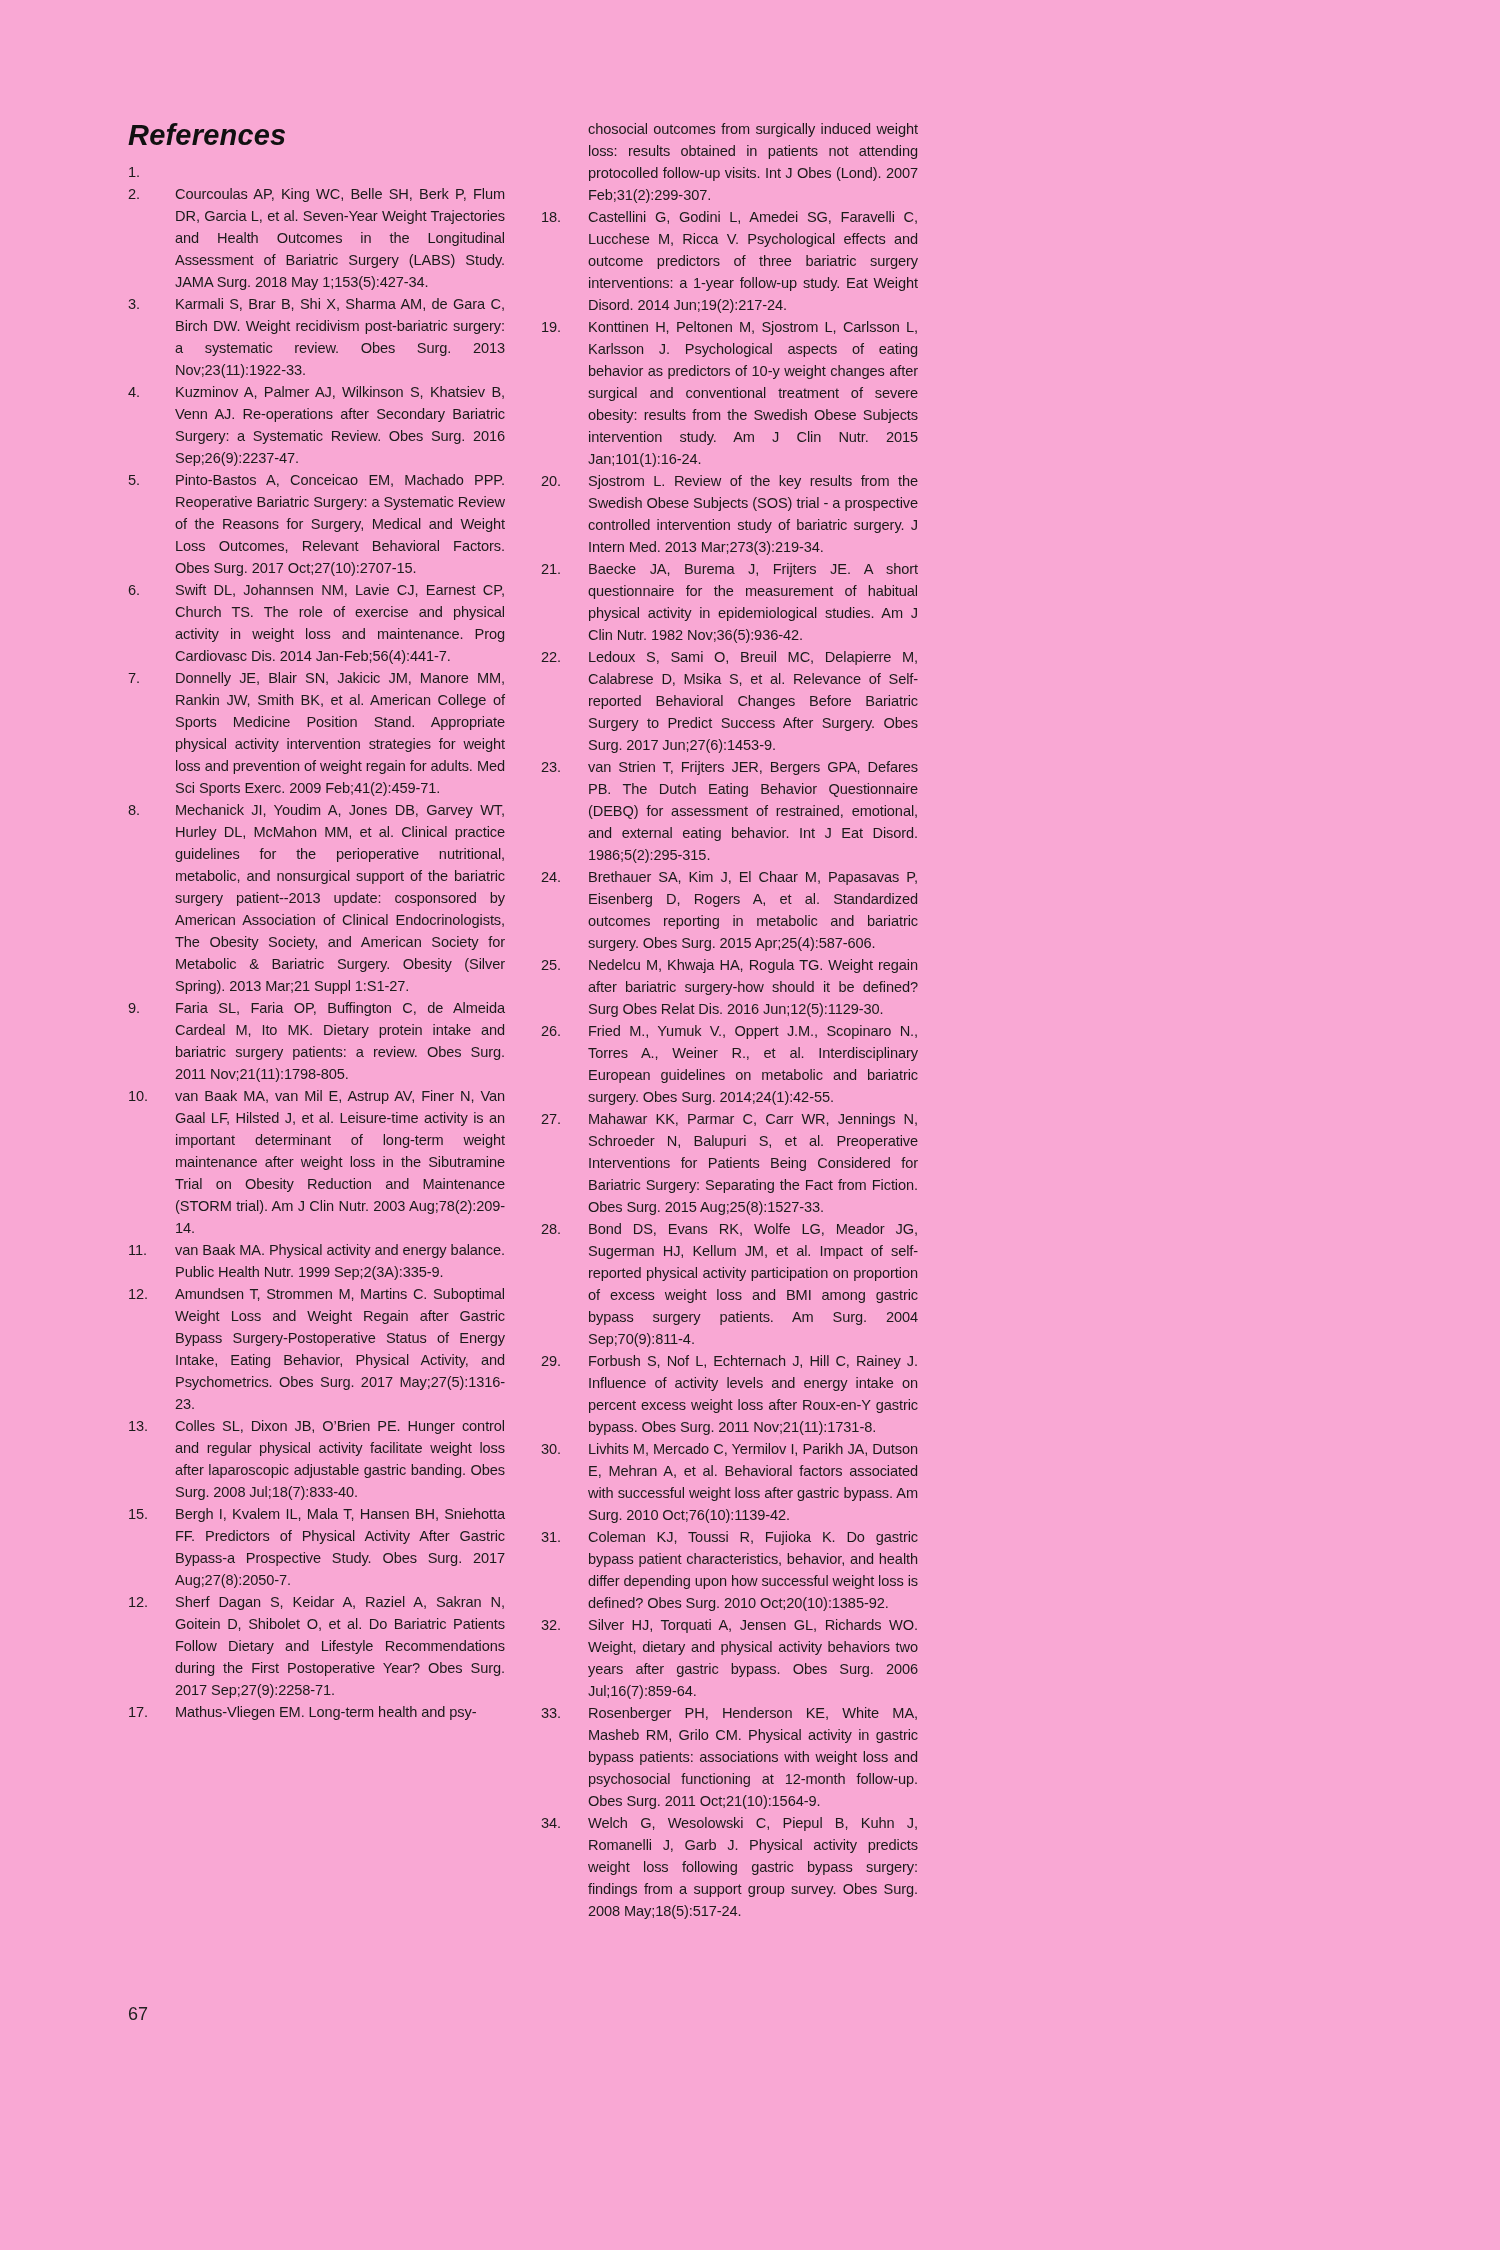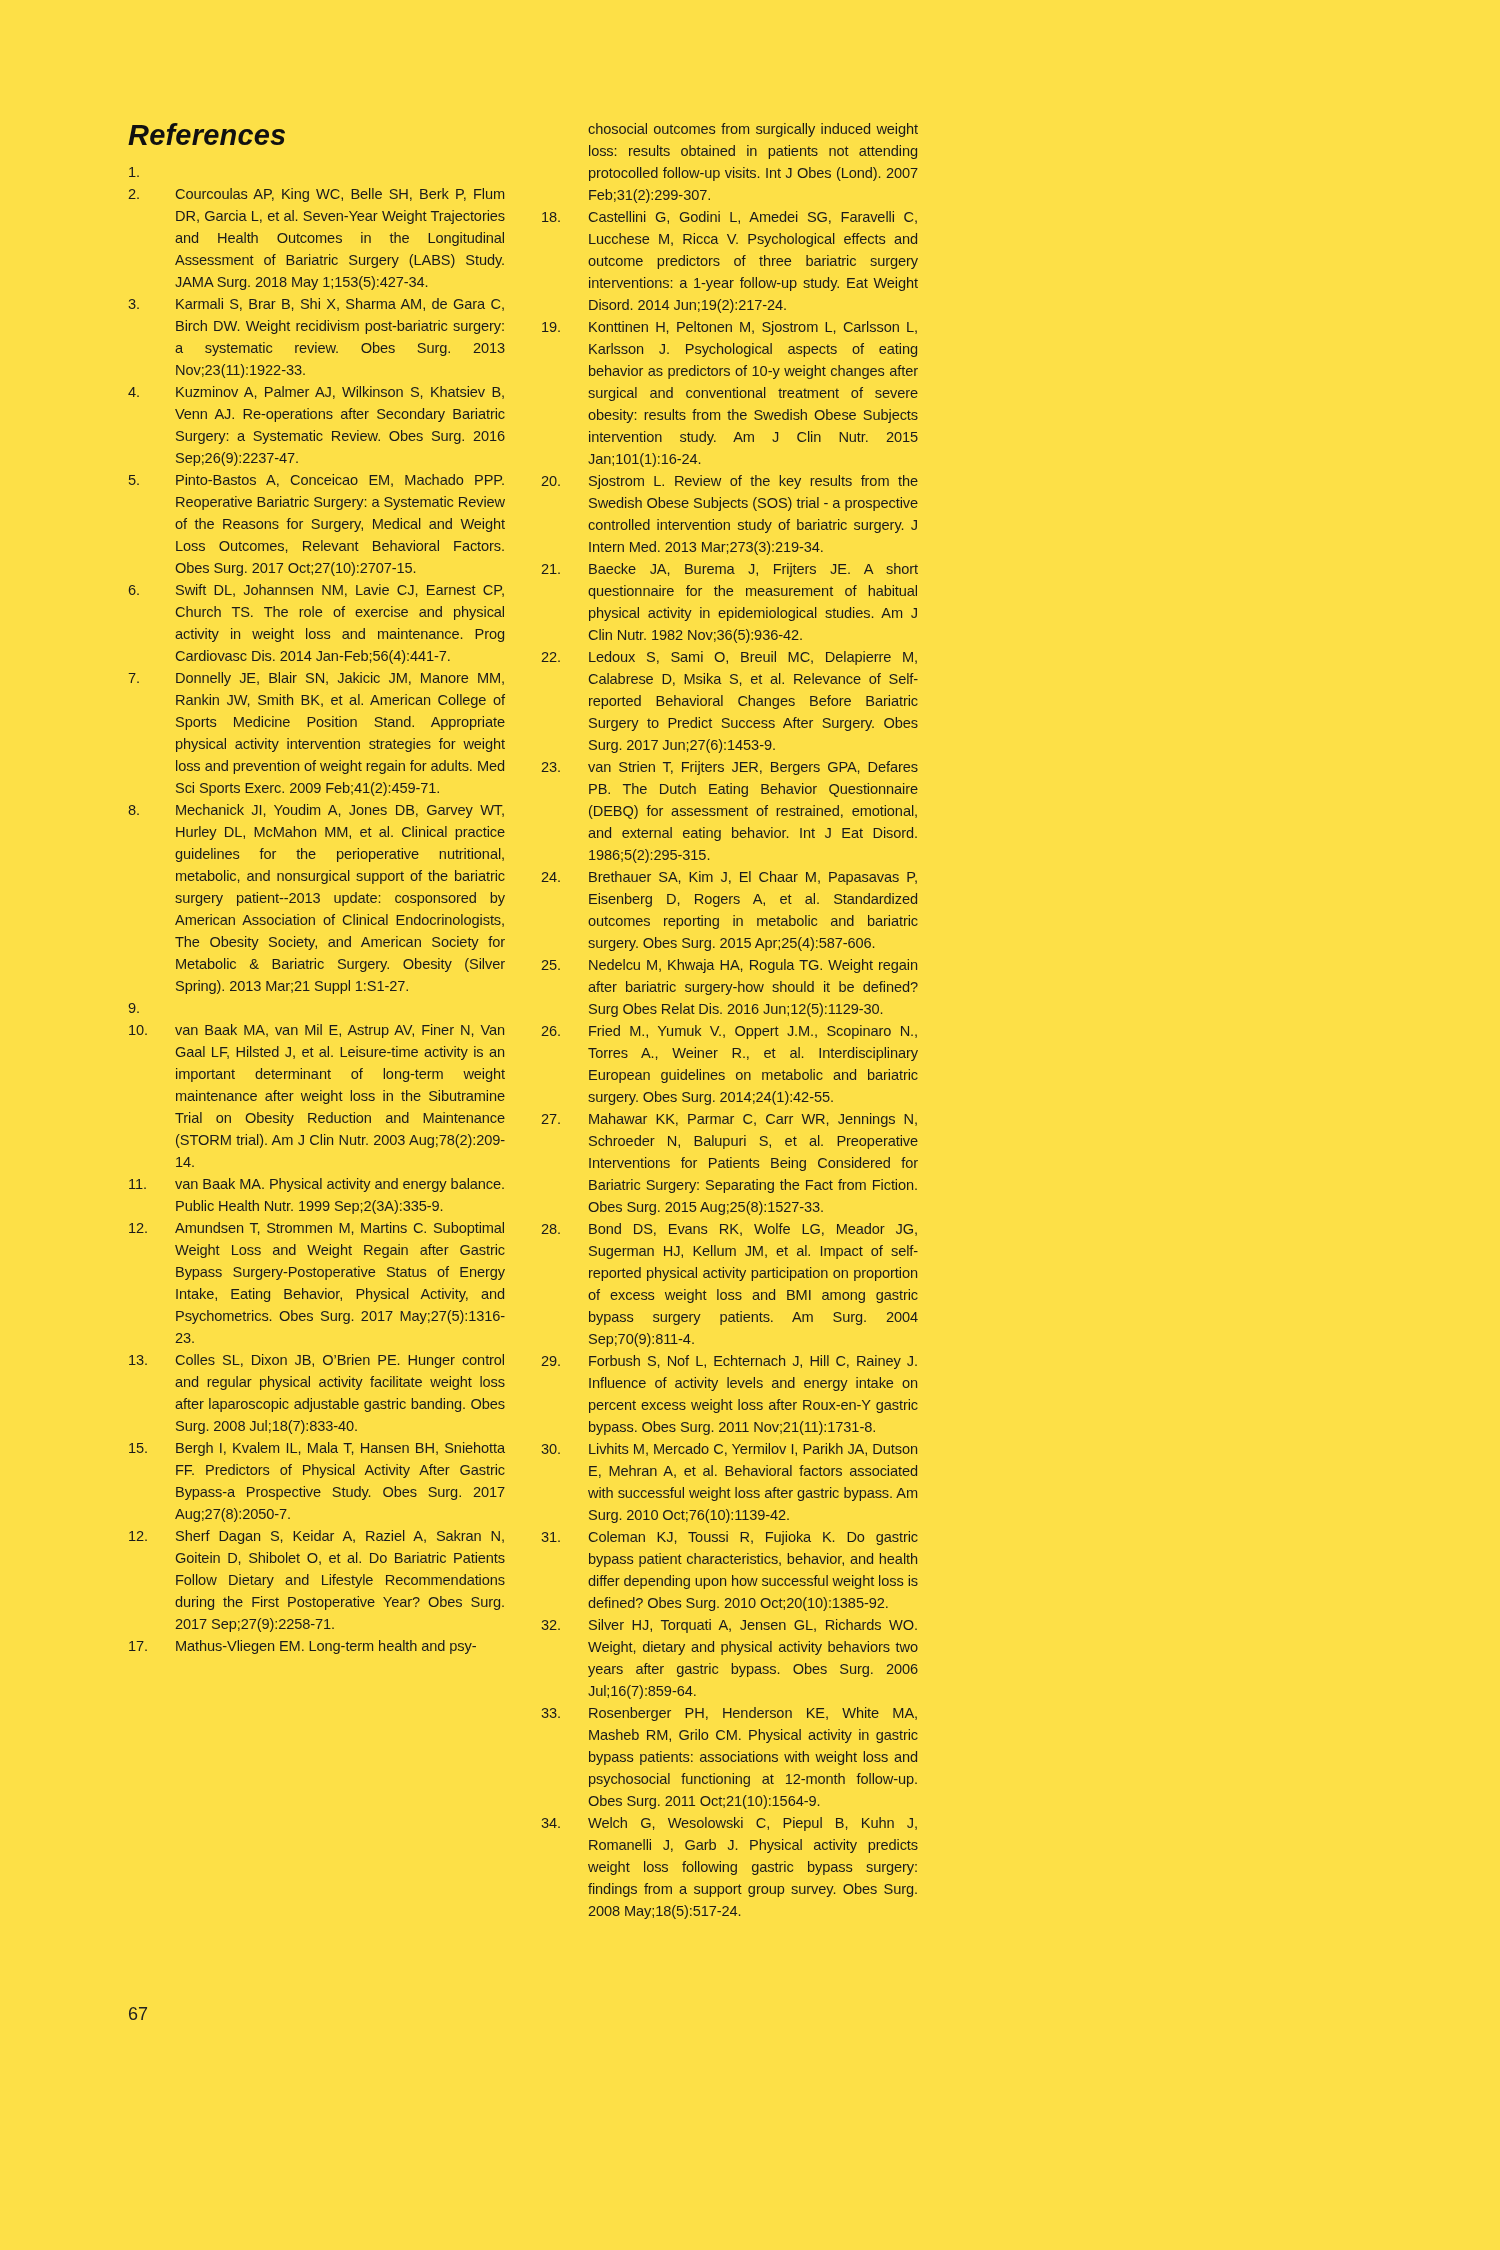--- a/index.html
+++ b/index.html
@@ -8,21 +8,21 @@
     width: 1500px;
     height: 2250px;
     position: relative;
     font-family: "Liberation Sans", sans-serif;
     color: #1b1b1b;
     overflow: hidden;
   }
   .page {
     position: absolute;
     inset: 0;
-    background: #fde047;
+    background: #f9a8d4;
     text-decoration: underline;
   }
   .content {
     position: absolute;
     left: 128px;
     top: 118px;
     width: 790px;
     display: flex;
     gap: 36px;
     align-items: flex-start;
@@ -106,20 +106,21 @@
     <span class="ref-text">Donnelly JE, Blair SN, Jakicic JM, Manore MM, Rankin JW, Smith BK, et al. American College of Sports Medicine Position Stand. Appropriate physical activity intervention strategies for weight loss and prevention of weight regain for adults. Med Sci Sports Exerc. 2009 Feb;41(2):459-71.</span>
   </div>
 
   <div class="ref-item">
     <span class="ref-num">8.</span>
     <span class="ref-text">Mechanick JI, Youdim A, Jones DB, Garvey WT, Hurley DL, McMahon MM, et al. Clinical practice guidelines for the perioperative nutritional, metabolic, and nonsurgical support of the bariatric surgery patient--2013 update: cosponsored by American Association of Clinical Endocrinologists, The Obesity Society, and American Society for Metabolic &amp; Bariatric Surgery. Obesity (Silver Spring). 2013 Mar;21 Suppl 1:S1-27.</span>
   </div>
 
   <div class="ref-item">
     <span class="ref-num">9.</span>
+    <span class="ref-text">Faria SL, Faria OP, Buffington C, de Almeida Cardeal M, Ito MK. Dietary protein intake and bariatric surgery patients: a review. Obes Surg. 2011 Nov;21(11):1798-805.</span>
   </div>
 
   <div class="ref-item">
     <span class="ref-num">10.</span>
     <span class="ref-text">van Baak MA, van Mil E, Astrup AV, Finer N, Van Gaal LF, Hilsted J, et al. Leisure-time activity is an important determinant of long-term weight maintenance after weight loss in the Sibutramine Trial on Obesity Reduction and Maintenance (STORM trial). Am J Clin Nutr. 2003 Aug;78(2):209-14.</span>
   </div>
 
   <div class="ref-item">
     <span class="ref-num">11.</span>
     <span class="ref-text">van Baak MA. Physical activity and energy balance. Public Health Nutr. 1999 Sep;2(3A):335-9.</span>

